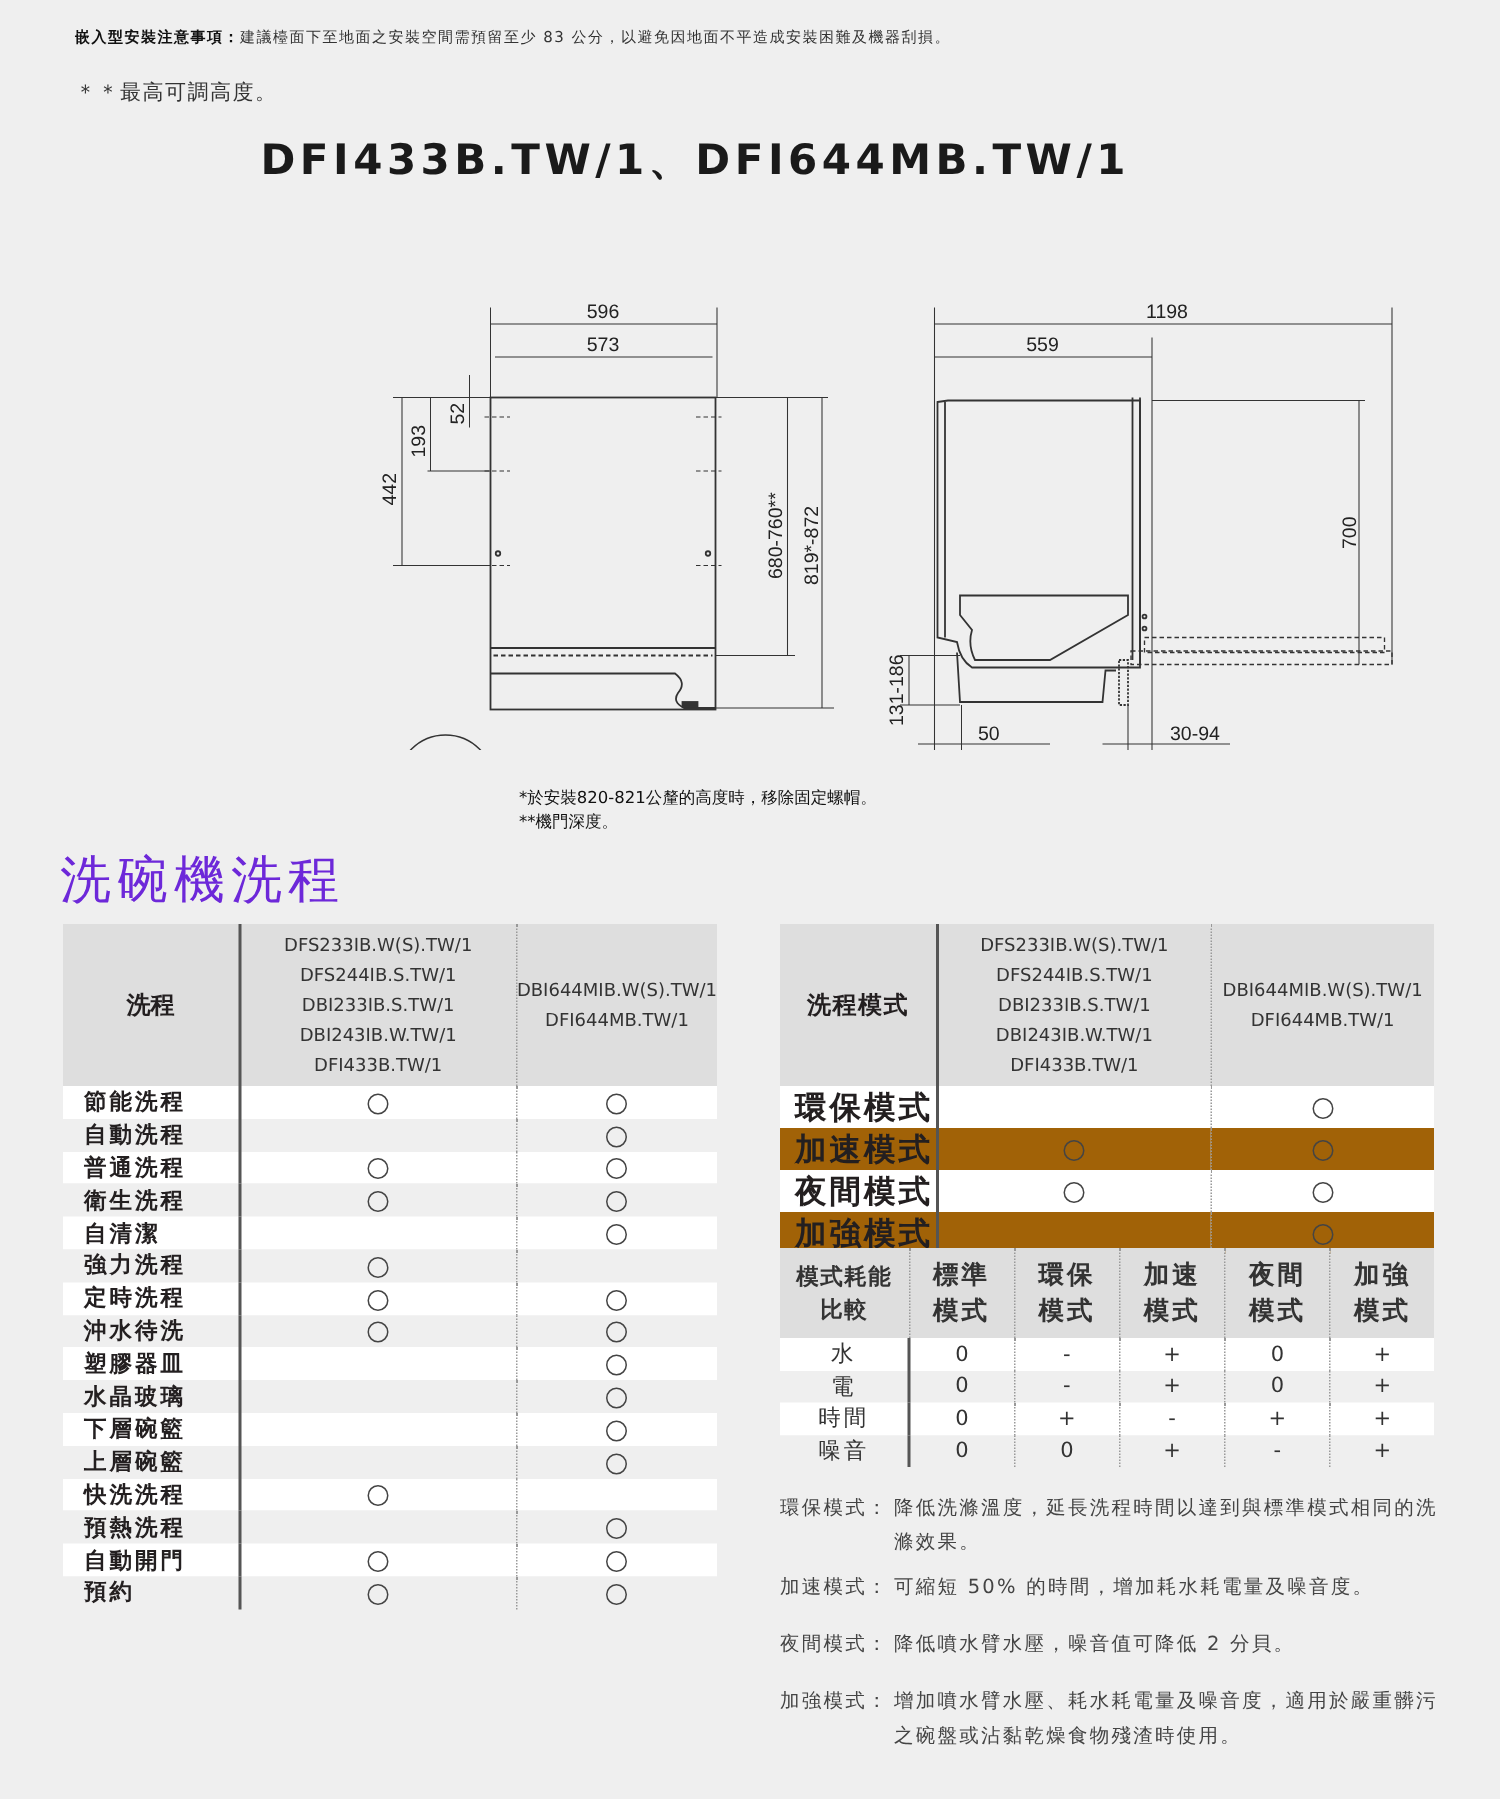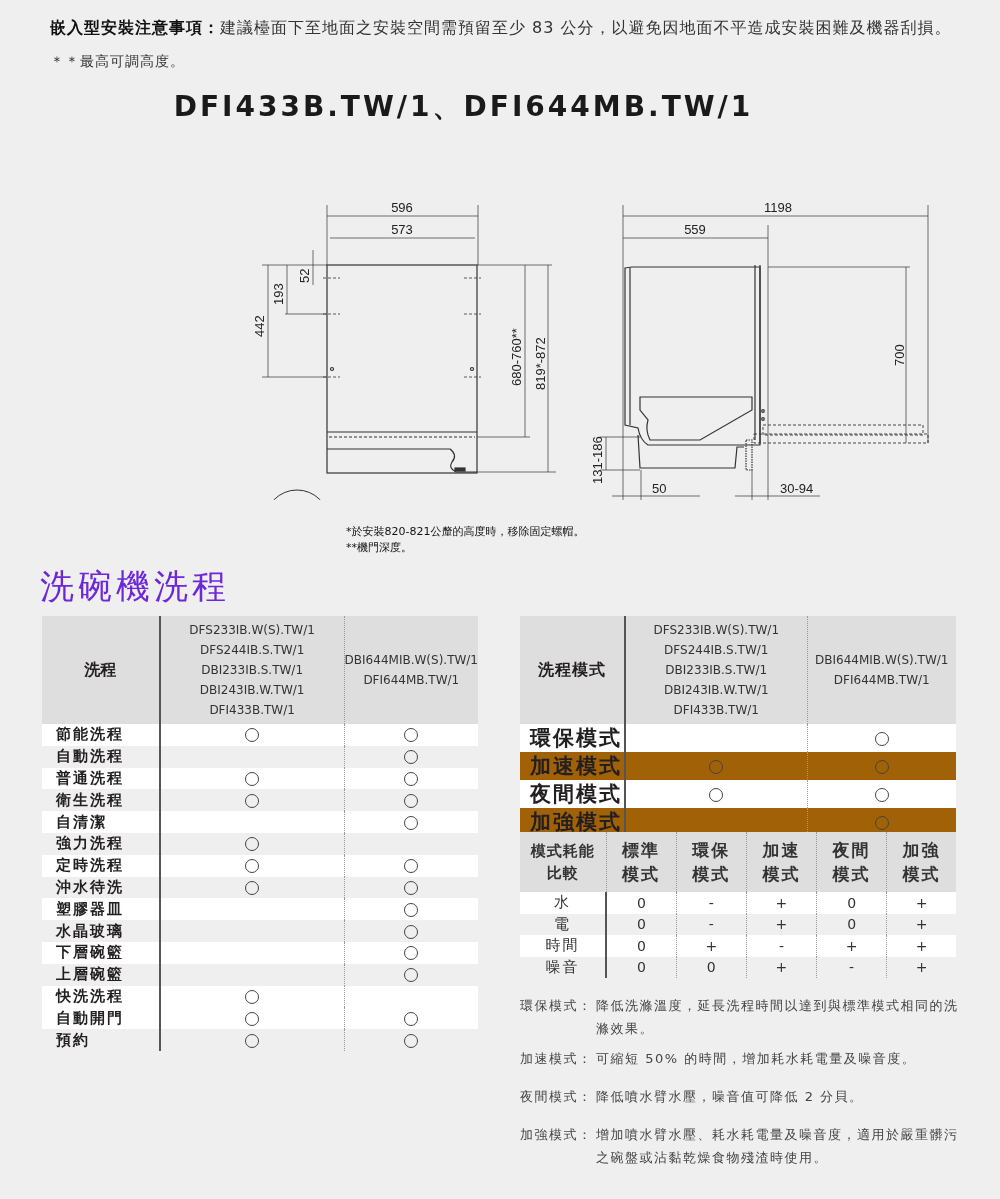--- a/index.html
+++ b/index.html
@@ -1,19 +1,19 @@
 <!DOCTYPE html>
 <html><head>
 <meta charset="utf-8">
 <style>
   * { box-sizing: border-box; margin: 0; padding: 0; }
   html, body { width: 1000px; height: 1199px; background: #efefef; overflow: hidden; }
   body { font-family: "DejaVu Sans", "Liberation Sans", sans-serif; color: #231f20; position: relative; }
 
-  .notice { position: absolute; left: 50px; top: 18px; font-size: 16px; letter-spacing: 1px; color: #333; white-space: nowrap; }
+  .notice { position: absolute; left: 50px; top: 18px; font-size: 10px; letter-spacing: 1px; color: #333; white-space: nowrap; }
   .notice b { font-weight: bold; color: #111; }
   .notice2 { position: absolute; left: 50px; top: 53px; font-size: 14px; letter-spacing: 1px; color: #333; }
   .model-title { position: absolute; left: 0; width: 927px; top: 88px; text-align: center; font-size: 28px; font-weight: bold; letter-spacing: 3px; color: #1a1a1a; }
 
   svg.dwg { position: absolute; left: 0; top: 180px; }
   svg.dwg text { font-family: "Liberation Sans", sans-serif; fill: #222; }
 
   .footnote { position: absolute; left: 346px; top: 524px; font-size: 11px; line-height: 16px; color: #111; }
 
   .section-title { position: absolute; left: 40px; top: 564px; font-size: 34px; letter-spacing: 4px; color: #6d28d9; font-weight: normal; }
@@ -250,20 +250,25 @@
       <tr class="g">
         <td class="lbl">上層碗籃</td>
         <td class="c1"></td>
         <td class="c2"><span class="circle"></span></td>
       </tr>
       <tr class="w">
         <td class="lbl">快洗洗程</td>
         <td class="c1"><span class="circle"></span></td>
         <td class="c2"></td>
       </tr>
+      <tr class="g">
+        <td class="lbl">預熱洗程</td>
+        <td class="c1"></td>
+        <td class="c2"><span class="circle"></span></td>
+      </tr>
       <tr class="w">
         <td class="lbl">自動開門</td>
         <td class="c1"><span class="circle"></span></td>
         <td class="c2"><span class="circle"></span></td>
       </tr>
       <tr class="g">
         <td class="lbl">預約</td>
         <td class="c1"><span class="circle"></span></td>
         <td class="c2"><span class="circle"></span></td>
       </tr>

